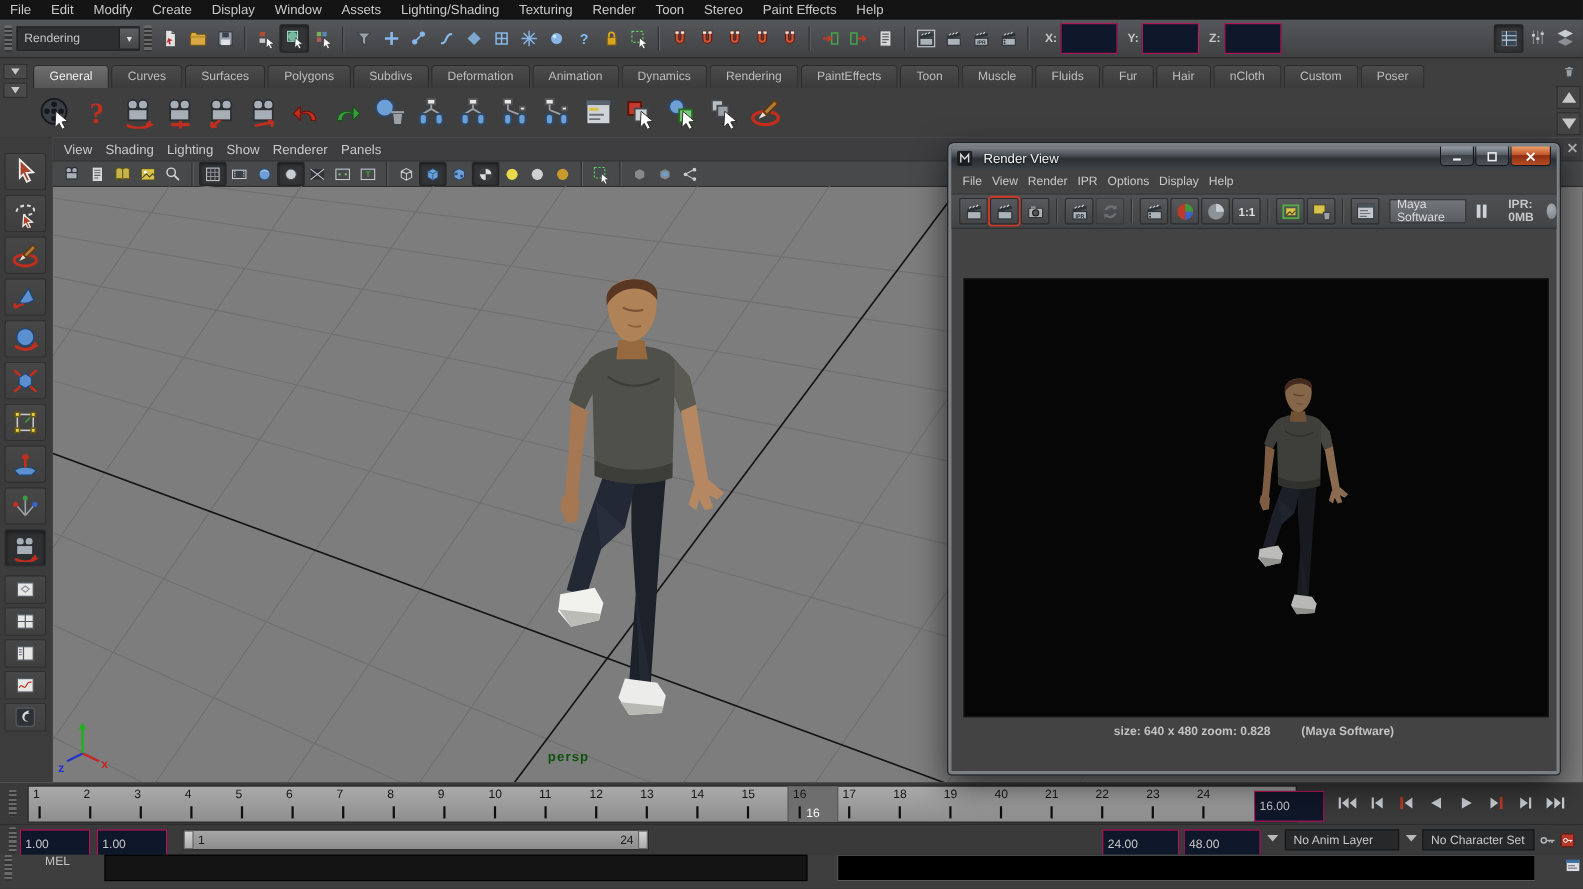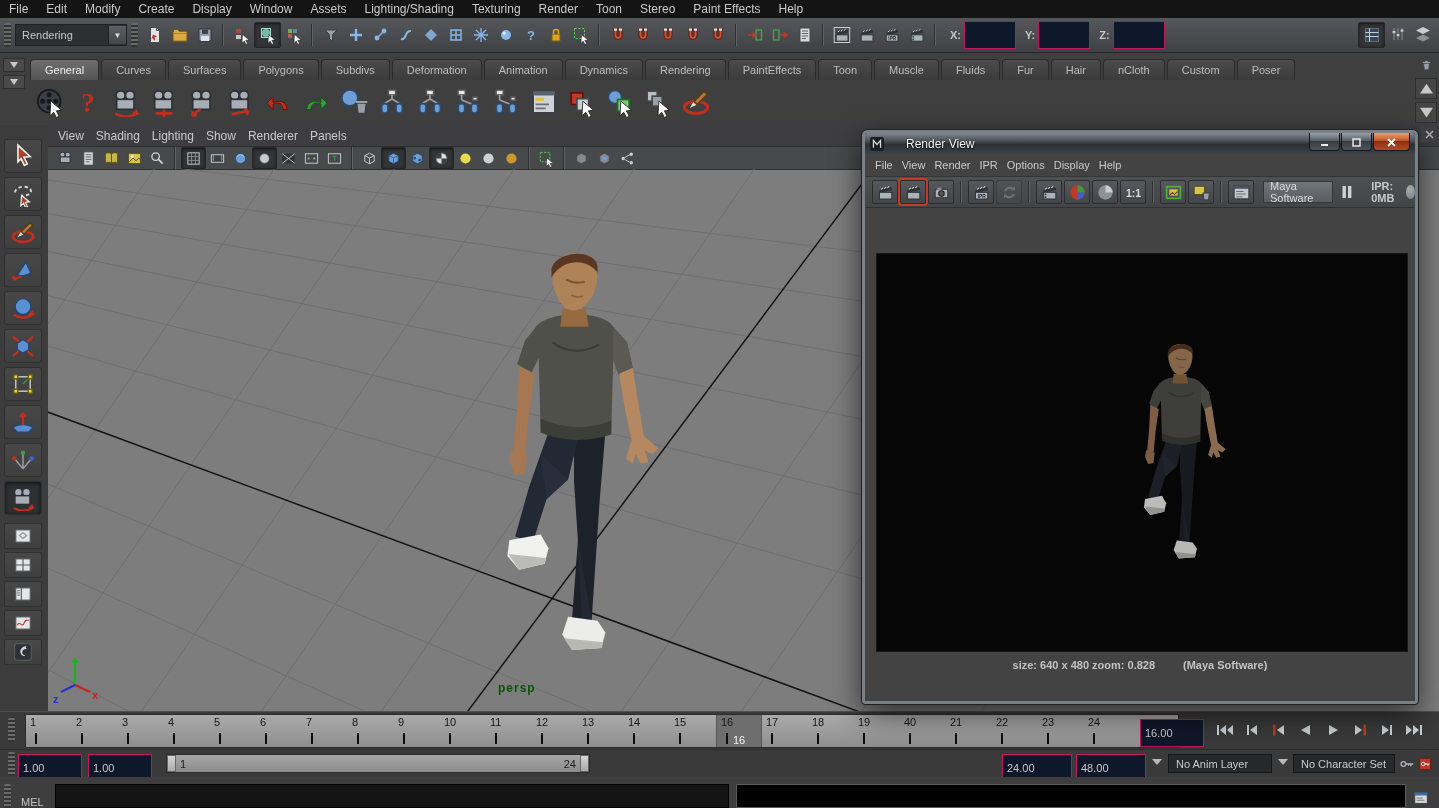--- a/index.html
+++ b/index.html
@@ -65,21 +65,21 @@
   .axlab{position:absolute;font-size:11px;font-weight:bold;}
   #vp-close{position:absolute;left:1421px;top:127px;width:16px;height:15px;z-index:7;background:#3e3e40;
             display:flex;align-items:center;justify-content:center;}
   #vp-close svg{width:9px;height:9px;}
   
   #renderview{position:absolute;left:862px;top:130px;width:556px;height:574px;z-index:5;background:#434343;
               border:3px solid #7b8086;outline:1px solid #202326;border-radius:5px 5px 3px 3px;
               box-shadow:0 10px 30px rgba(0,0,0,.65);box-sizing:border-box;}
   .rv-title{height:21px;background:linear-gradient(#81878e 0%,#4a5056 38%,#2b3034 55%,#3c4247 100%);
             display:flex;align-items:center;padding:0 5px;border-radius:3px 3px 0 0;}
-  .rv-title .t{color:#f2f2f2;font-size:12px;margin-left:22px;text-shadow:0 1px 2px #000;}
+  .rv-title .t{color:#f2f2f2;font-size:12px;margin-left:10px;text-shadow:0 1px 2px #000;}
   .winbtns{margin-left:auto;display:flex;margin-top:-4px;}
   .winbtn{width:29px;height:17px;border:1px solid #15181b;border-top:none;border-radius:0 0 4px 4px;
           background:linear-gradient(#9aa0a8,#575d64 45%,#383e44 50%,#4c5258);display:flex;align-items:flex-end;
           justify-content:center;margin-left:1px;}
   .winbtn svg{width:11px;height:11px;margin-bottom:2px;}
   .winbtn.close{width:35px;background:linear-gradient(#efa269,#c2542c 45%,#8d2f12 50%,#b54b24);}
   .rv-menus{height:22px;display:flex;align-items:center;padding-left:10px;background:#434343;border-bottom:1px solid #353535;}
   .rv-menus .mitem{font-size:11px;padding:0 9px 0 0;}
   .rv-toolbar{height:30px;display:flex;align-items:center;padding-left:6px;background:linear-gradient(#4e5052,#424446);
               border-bottom:1px solid #303030;}
@@ -115,21 +115,21 @@
          border:1px solid #2b2b2b;display:flex;align-items:center;box-sizing:border-box;}
   .rh{width:9px;height:100%;background:linear-gradient(#d5d5d5,#aaa);border:1px solid #666;box-sizing:border-box;flex:none;}
   .rlab{font-size:11px;color:#1c1c1c;padding:0 4px;}
   .selbox{position:absolute;top:4px;height:19px;background:#26282a;border:1px solid #141618;color:#c8c8c8;
           font-size:11px;display:flex;align-items:center;padding:0 7px;box-sizing:border-box;}
   .darr{position:absolute;top:9px;width:0;height:0;border-left:5px solid transparent;border-right:5px solid transparent;
         border-top:6px solid #b9b9b9;}
   .rs-ic{position:absolute;top:4px;width:18px;height:19px;display:flex;align-items:center;justify-content:center;}
   .rs-ic svg{width:16px;height:16px;}
   
-  #cmdband{position:absolute;left:0;top:777px;width:100%;height:31px;background:#3e3e3e;display:flex;align-items:flex-end;}
+  #cmdband{position:absolute;left:0;top:777px;width:100%;height:31px;background:#3e3e3e;display:flex;align-items:flex-start;gap:20px;}
   #mel-label{color:#c4c4c4;font-size:11px;margin:0 11px 0 6px;}
   #mel-input{width:668px;height:20px;background:#141414;border:1px solid #000;color:#ccc;font:11px "Liberation Mono",monospace;}
   #cmd-result{margin-left:7px;width:668px;height:22px;background:#000;border:1px solid #5a5a5a;}
   #script-icon{margin-left:6px;width:18px;height:20px;display:flex;align-items:center;justify-content:center;}
   #script-icon svg{width:16px;height:16px;}
 </style>
 </head>
 <body>
 
 <div id="root">

